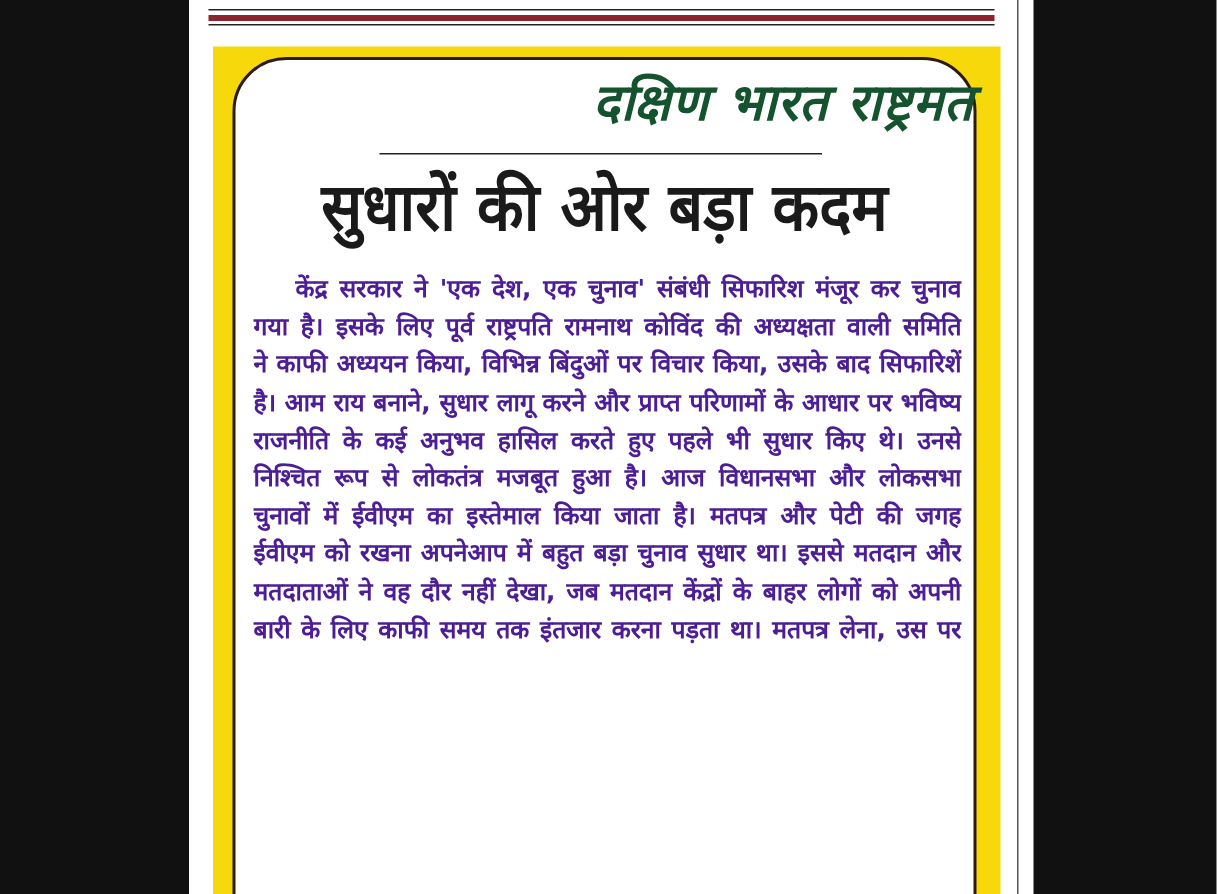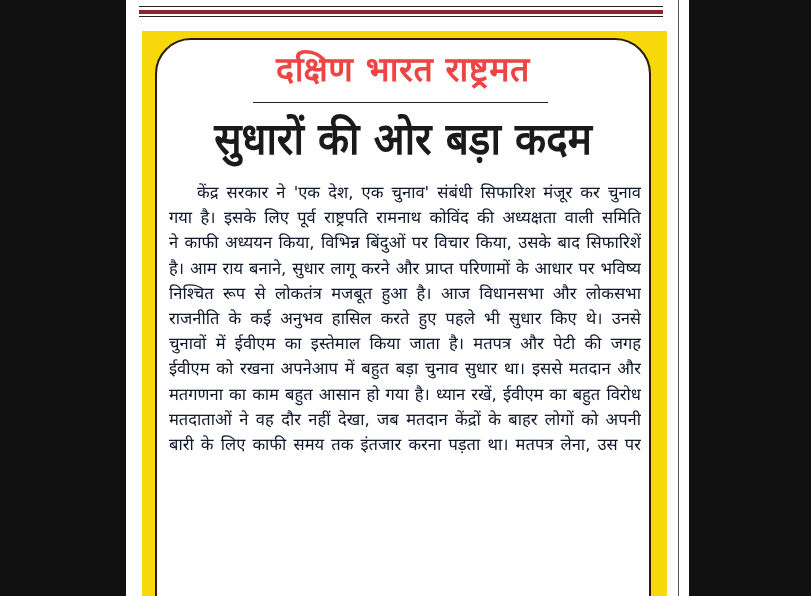--- a/index.html
+++ b/index.html
@@ -71,26 +71,27 @@
     background: #ffffff;
     border: 2.5px solid #2a1a10;
     border-radius: 36px;
     box-sizing: border-box;
   }
   .masthead {
     position: absolute;
     left: 0;
     right: 0;
     top: 9px;
-    text-align: center;
-    color: #ef4444;
+    text-align: right;
+    color: #14532d;
     font-weight: bold;
     font-size: 34px;
     line-height: 40px;
     letter-spacing: 0.5px;
+    font-style: italic;
   }
   .masthead-rule {
     position: absolute;
     left: 96px;
     top: 62px;
     width: 295px;
     height: 1px;
     background: #222;
   }
   .headline {
@@ -103,23 +104,24 @@
     font-weight: bold;
     font-size: 44px;
     line-height: 58px;
     transform: scaleX(0.92);
   }
   .body-text {
     position: absolute;
     left: 12px;
     top: 140px;
     width: 472px;
-    color: #0f172a;
+    color: #4c1d95;
     font-size: 16.5px;
     line-height: 25.2px;
+    font-weight: bold;
   }
   .body-line {
     display: block;
     white-space: nowrap;
     text-align: justify;
     text-align-last: justify;
     overflow: hidden;
   }
   .body-line.first {
     text-indent: 28px;
@@ -140,21 +142,20 @@
 <div class="panel">
   <div class="masthead">दक्षिण भारत राष्ट्रमत</div>
   <div class="masthead-rule"></div>
   <div class="headline">सुधारों की ओर बड़ा कदम</div>
 
   <div class="body-text">
     <span class="body-line first">केंद्र सरकार ने 'एक देश, एक चुनाव' संबंधी सिफारिश मंजूर कर चुनाव</span>
     <span class="body-line">गया है। इसके लिए पूर्व राष्ट्रपति रामनाथ कोविंद की अध्यक्षता वाली समिति</span>
     <span class="body-line">ने काफी अध्ययन किया, विभिन्न बिंदुओं पर विचार किया, उसके बाद सिफारिशें</span>
     <span class="body-line">है। आम राय बनाने, सुधार लागू करने और प्राप्त परिणामों के आधार पर भविष्य</span>
+    <span class="body-line">राजनीति के कई अनुभव हासिल करते हुए पहले भी सुधार किए थे। उनसे</span>
     <span class="body-line">निश्चित रूप से लोकतंत्र मजबूत हुआ है। आज विधानसभा और लोकसभा</span>
-    <span class="body-line">राजनीति के कई अनुभव हासिल करते हुए पहले भी सुधार किए थे। उनसे</span>
     <span class="body-line">चुनावों में ईवीएम का इस्तेमाल किया जाता है। मतपत्र और पेटी की जगह</span>
     <span class="body-line">ईवीएम को रखना अपनेआप में बहुत बड़ा चुनाव सुधार था। इससे मतदान और</span>
-    <span class="body-line">मतगणना का काम बहुत आसान हो गया है। ध्यान रखें, ईवीएम का बहुत विरोध</span>
     <span class="body-line">मतदाताओं ने वह दौर नहीं देखा, जब मतदान केंद्रों के बाहर लोगों को अपनी</span>
     <span class="body-line">बारी के लिए काफी समय तक इंतजार करना पड़ता था। मतपत्र लेना, उस पर</span>
   </div>
 </div>
 
 </body></html>

